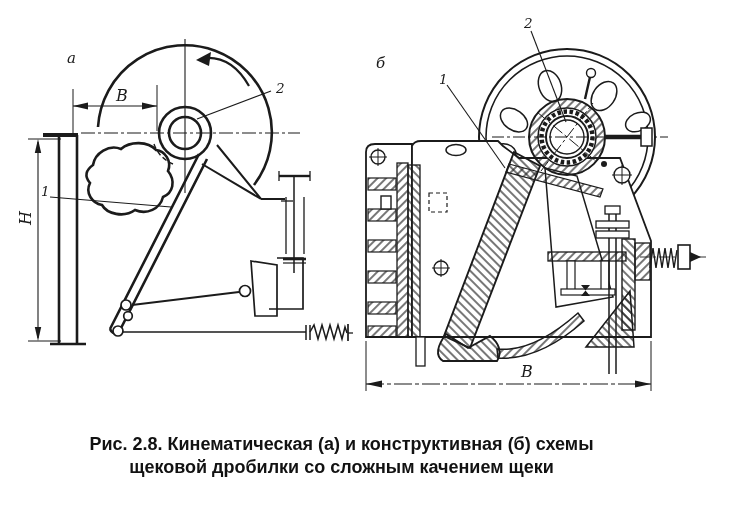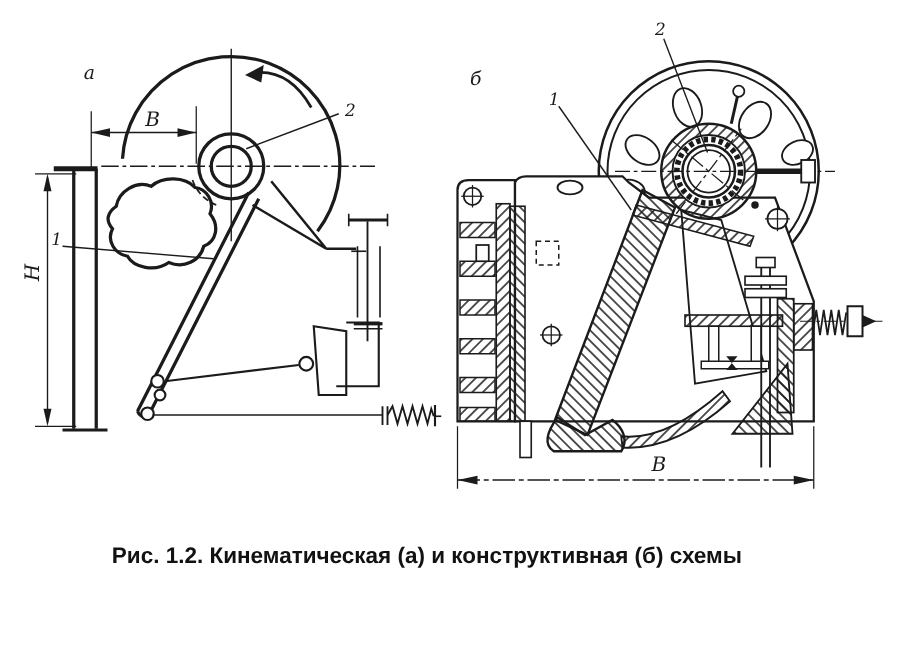--- a/index.html
+++ b/index.html
@@ -228,16 +228,17 @@
     <line stroke-width="1.1" x1="447" y1="85" x2="505" y2="168"></line>
     <line stroke-width="1.1" x1="531" y1="31" x2="566" y2="122"></line>
 
     <text class="partlbl" x="439" y="84" stroke="none">1</text>
     <text class="partlbl" x="524" y="28" stroke="none">2</text>
     <text class="panellbl" x="376" y="68" stroke="none">б</text>
   </g>
 </svg>
 
 <div class="caption">
-  <div>Рис. 1.2. Кинематическая (а) и конструктивная (б) схемы</div>
+  <div>Рис. 2.8. Кинематическая (а) и конструктивная (б) схемы</div>
+  <div>щековой дробилки со сложным качением щеки</div>
 </div>
 
 </div>
 
 </body></html>

